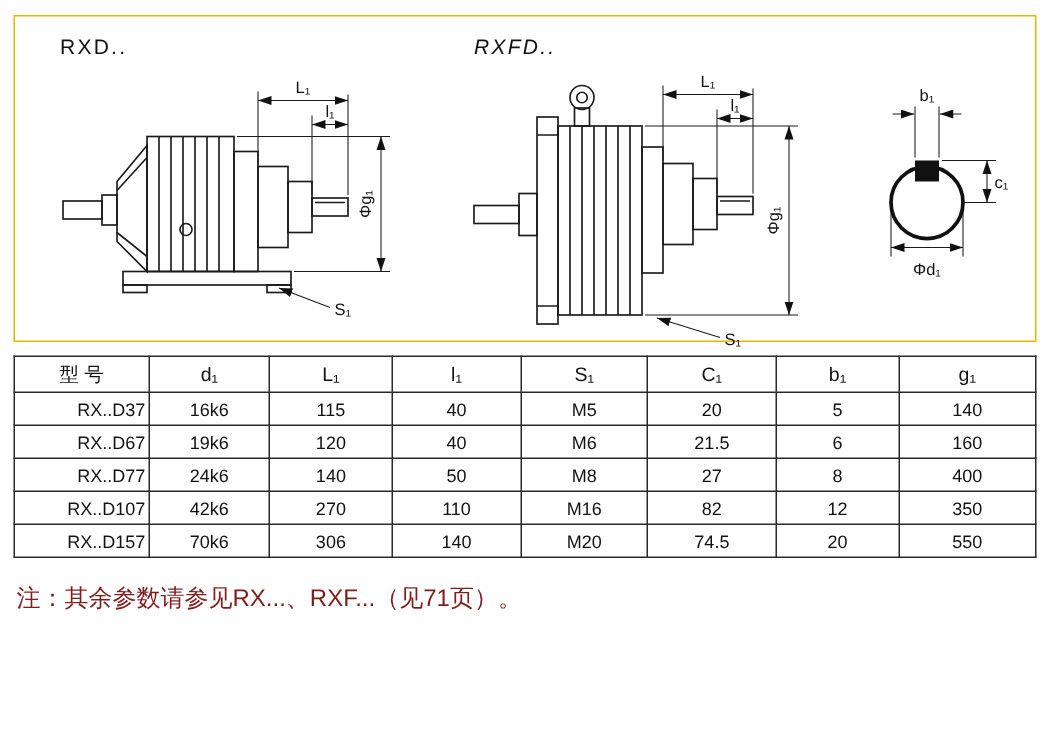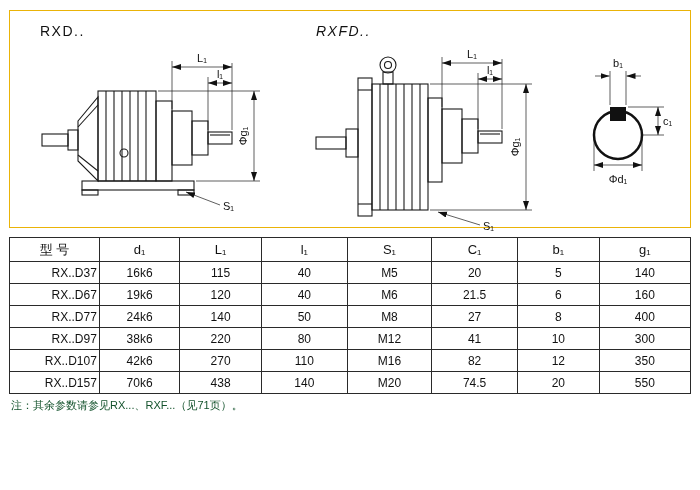--- a/index.html
+++ b/index.html
@@ -15,21 +15,21 @@
   .dwg-rxd{left:26px;top:36px;}
   .dwg-rxfd{left:298px;top:32px;}
   .dwg-shaft{left:556px;top:46px;}
   .outline{fill:none;stroke:#1a1a1a;stroke-width:1.1;}
   .thin{fill:none;stroke:#1a1a1a;stroke-width:0.7;}
   .dimtext{font-family:"Liberation Sans","DejaVu Sans",sans-serif;font-size:11px;fill:#111;}
   table.spec{width:100%;border-collapse:collapse;table-layout:fixed;font-size:12px;}
   .spec th,.spec td{border:1px solid #2a2a2a;height:21px;text-align:center;padding:0 2px;font-weight:normal;overflow:hidden;}
   .spec th{font-size:13px;height:23px;}
   .spec td.model-col{text-align:right;padding-left:12px;}
-  .note{font-size:11px;margin-top:4px;padding-left:2px;color:#14532d;}
+  .note{font-size:16px;margin-top:17px;padding-left:2px;color:#7f1d1d;}
 </style>
 </head>
 <body>
 
 <div class="page">
 
   <div class="drawing-box">
 
     <div class="dwg-label lbl-rxd">RXD..</div>
     <div class="dwg-label lbl-rxfd">RXFD..</div>
@@ -209,43 +209,33 @@
           <td class="model-col">RX..D77</td>
           <td>24k6</td>
           <td>140</td>
           <td>50</td>
           <td>M8</td>
           <td>27</td>
           <td>8</td>
           <td>400</td>
         </tr>
         <tr>
-          <td class="model-col">RX..D97</td>
-          <td>38k6</td>
-          <td>220</td>
-          <td>80</td>
-          <td>M12</td>
-          <td>41</td>
-          <td>10</td>
-          <td>300</td>
-        </tr>
-        <tr>
           <td class="model-col">RX..D107</td>
           <td>42k6</td>
           <td>270</td>
           <td>110</td>
           <td>M16</td>
           <td>82</td>
           <td>12</td>
           <td>350</td>
         </tr>
         <tr>
           <td class="model-col">RX..D157</td>
           <td>70k6</td>
-          <td>438</td>
+          <td>306</td>
           <td>140</td>
           <td>M20</td>
           <td>74.5</td>
           <td>20</td>
           <td>550</td>
         </tr>
       </tbody>
   </table>
 
   <div class="note">注：其余参数请参见RX...、RXF...（见71页）。</div>

